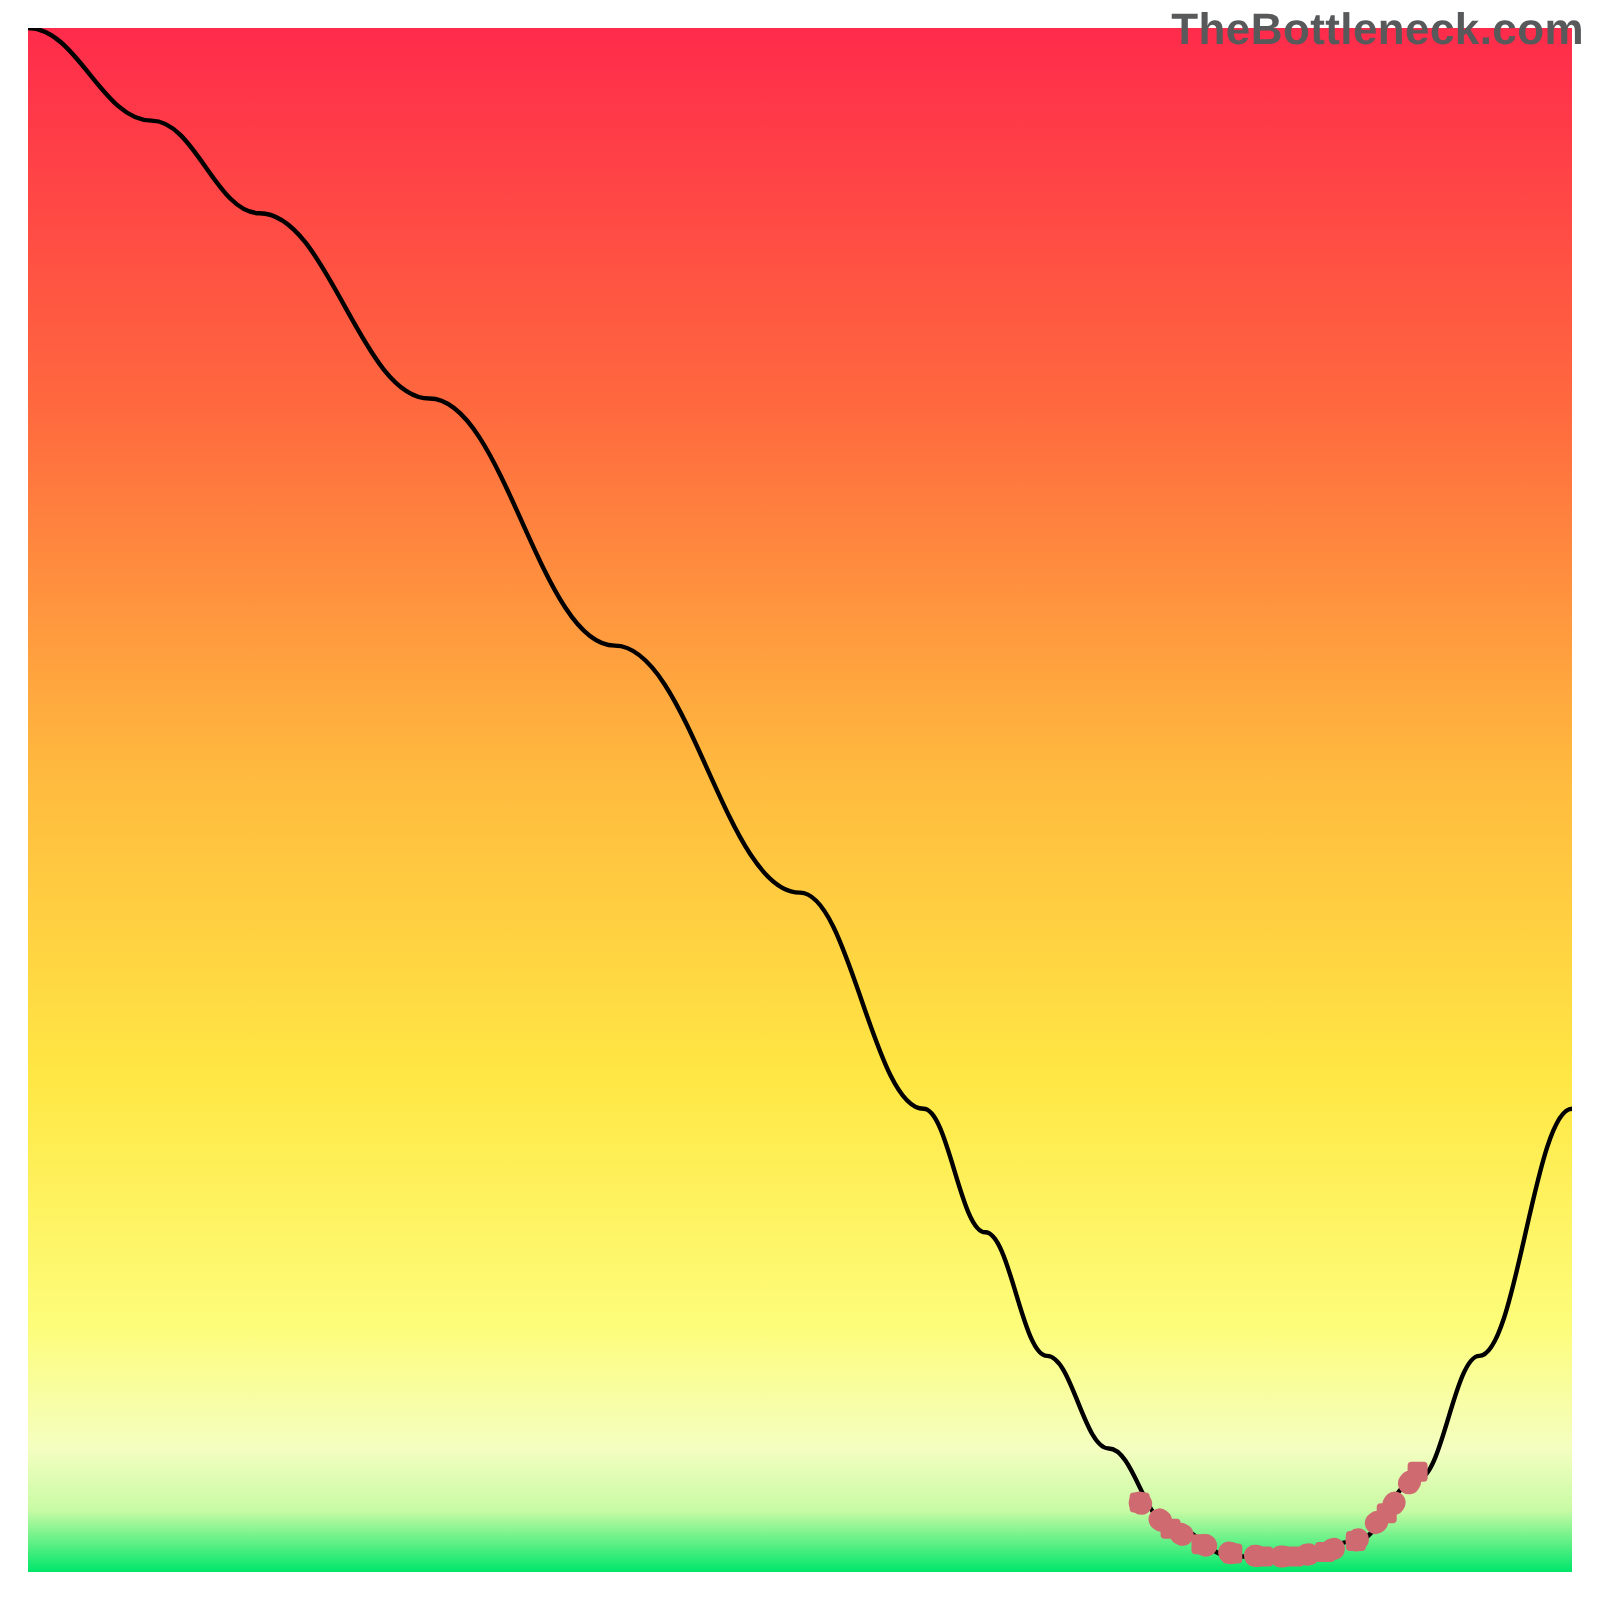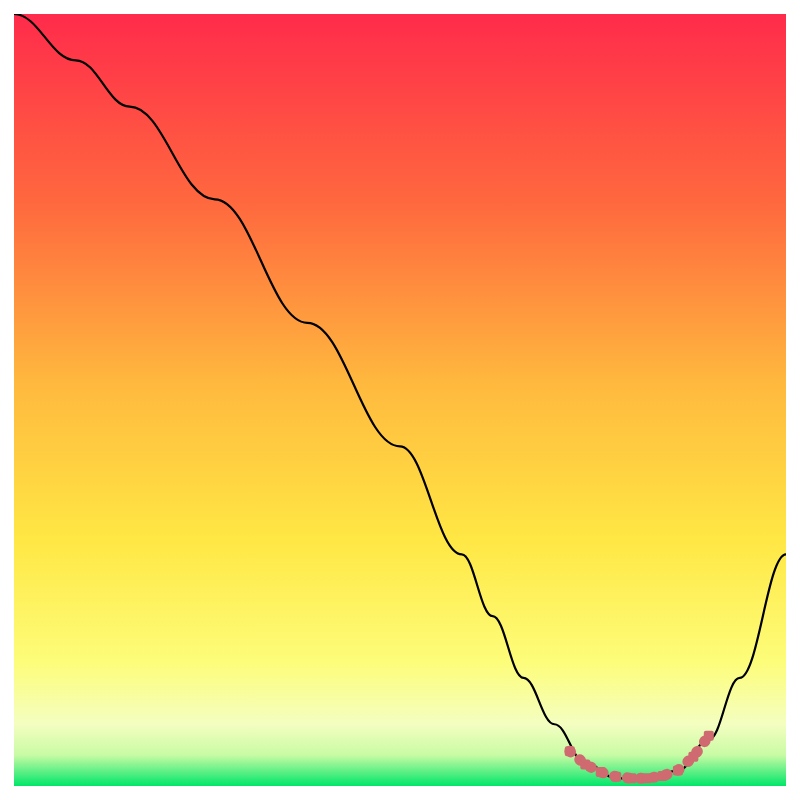--- a/index.html
+++ b/index.html
@@ -35,20 +35,21 @@
   svg {
     width: 772px;
     height: 772px;
     display: block;
   }
 </style>
 </head>
 <body>
 
 <div class="container">
+  <div class="watermark">TheBottleneck.com</div>
   <div class="plot">
     <svg viewBox="0 0 772 772">
       <defs>
         <linearGradient id="bg-grad" x1="0" y1="0" x2="0" y2="1">
           <stop offset="0%" stop-color="#ff2b4b"></stop>
           <stop offset="25%" stop-color="#ff6a3e"></stop>
           <stop offset="48%" stop-color="#ffb93e"></stop>
           <stop offset="68%" stop-color="#ffe744"></stop>
           <stop offset="84%" stop-color="#fdfd7a"></stop>
           <stop offset="92%" stop-color="#f4fec0"></stop>

